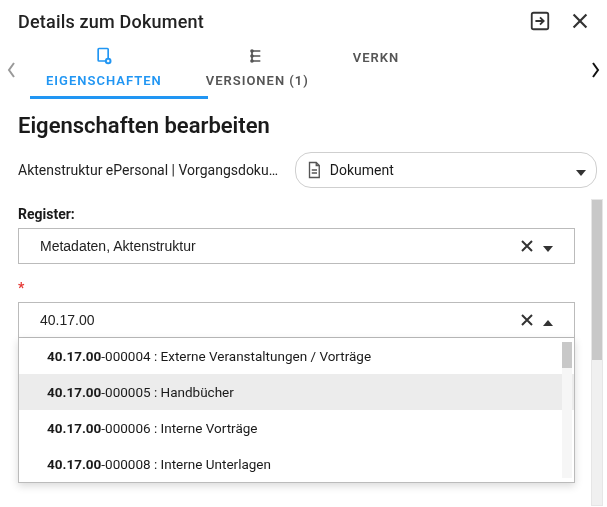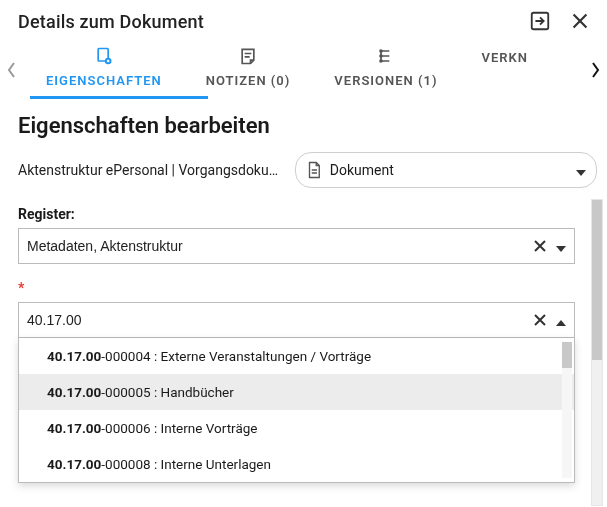--- a/index.html
+++ b/index.html
@@ -32,21 +32,21 @@
   .select { flex: 1.05; border: 1px solid #cfcfcf; border-radius: 16px; height: 36px; display: flex; align-items: center; padding: 0 10px 0 10px; cursor: pointer; }
   .select .sel-icon { margin-right: 8px; color: #555; display: inline-flex; }
   .select .sel-icon svg { width: 16px; height: 18px; }
   .select .sel-text { flex: 1; font-size: 14px; }
   .select .sel-caret { color: #333; }
   .select .sel-caret svg { width: 10px; height: 6px; }
 
   .field { margin-right: 22px; }
   .field-label { font-size: 14px; font-weight: 700; margin-bottom: 6px; display: flex; gap: 4px; }
   .req { color: #e53935; }
-  .input-wrap { border: 1px solid #bbb; height: 36px; display: flex; align-items: center; padding: 0 8px; background: #fff; cursor: pointer; }
+  .input-wrap { border: 1px solid #bbb; height: 36px; display: flex; align-items: center; padding: 0 21px; background: #fff; cursor: pointer; }
   .input-wrap.open { border-top: 1px solid #bbb; }
   .input-val { flex: 1; font-size: 14px; color: #222; border: none; outline: none; background: transparent; }
   .input-actions { display: flex; gap: 10px; align-items: center; color: #333; }
   .input-actions svg { width: 12px; height: 12px; }
   .input-actions .caret svg { width: 10px; height: 6px; }
 
   .dropdown { border: 1px solid #bbb; border-top: none; box-shadow: 0 3px 8px rgba(0,0,0,.15); position: relative; }
   .dd-scroll { position: absolute; right: 2px; top: 4px; width: 10px; bottom: 4px; background: #f6f6f6; }
   .dd-scroll::before { content:""; position:absolute; top:0; left:0; right:0; height:26px; background:#c8c8c8; }
   .dd-item { padding: 10px 28px; font-size: 13.5px; cursor: pointer; }
@@ -84,30 +84,20 @@
   <div class="tabs">
     <div class="tab active">
       <span class="tab-icon">
         <svg viewBox="0 0 24 24" fill="none" stroke="currentColor" stroke-width="2">
             <rect x="5" y="3" width="12" height="15" rx="1"></rect>
             <circle cx="17" cy="18" r="4" fill="#2196f3" stroke="none"></circle>
             <path d="M15.5 18h3M17 16.5v3" stroke="#fff" stroke-width="1.6"></path>
           </svg>
       </span>
       <span>EIGENSCHAFTEN</span>
-    </div>
-    <div class="tab">
-      <span class="tab-icon">
-        <svg viewBox="0 0 24 24" fill="none" stroke="currentColor" stroke-width="2">
-            <path d="M5 4h14v13l-4 4H5z"></path>
-            <path d="M15 21v-4h4"></path>
-            <path d="M8 9h8M8 13h6"></path>
-          </svg>
-      </span>
-      <span>NOTIZEN (0)</span>
     </div>
     <div class="tab">
       <span class="tab-icon">
         <svg viewBox="0 0 24 24" fill="none" stroke="currentColor" stroke-width="2">
             <path d="M6 5v14"></path>
             <path d="M6 6h10M6 12h10M6 18h10"></path>
             <circle cx="6" cy="6" r="1.2" fill="currentColor"></circle>
             <circle cx="6" cy="12" r="1.2" fill="currentColor"></circle>
             <circle cx="6" cy="18" r="1.2" fill="currentColor"></circle>
           </svg>

